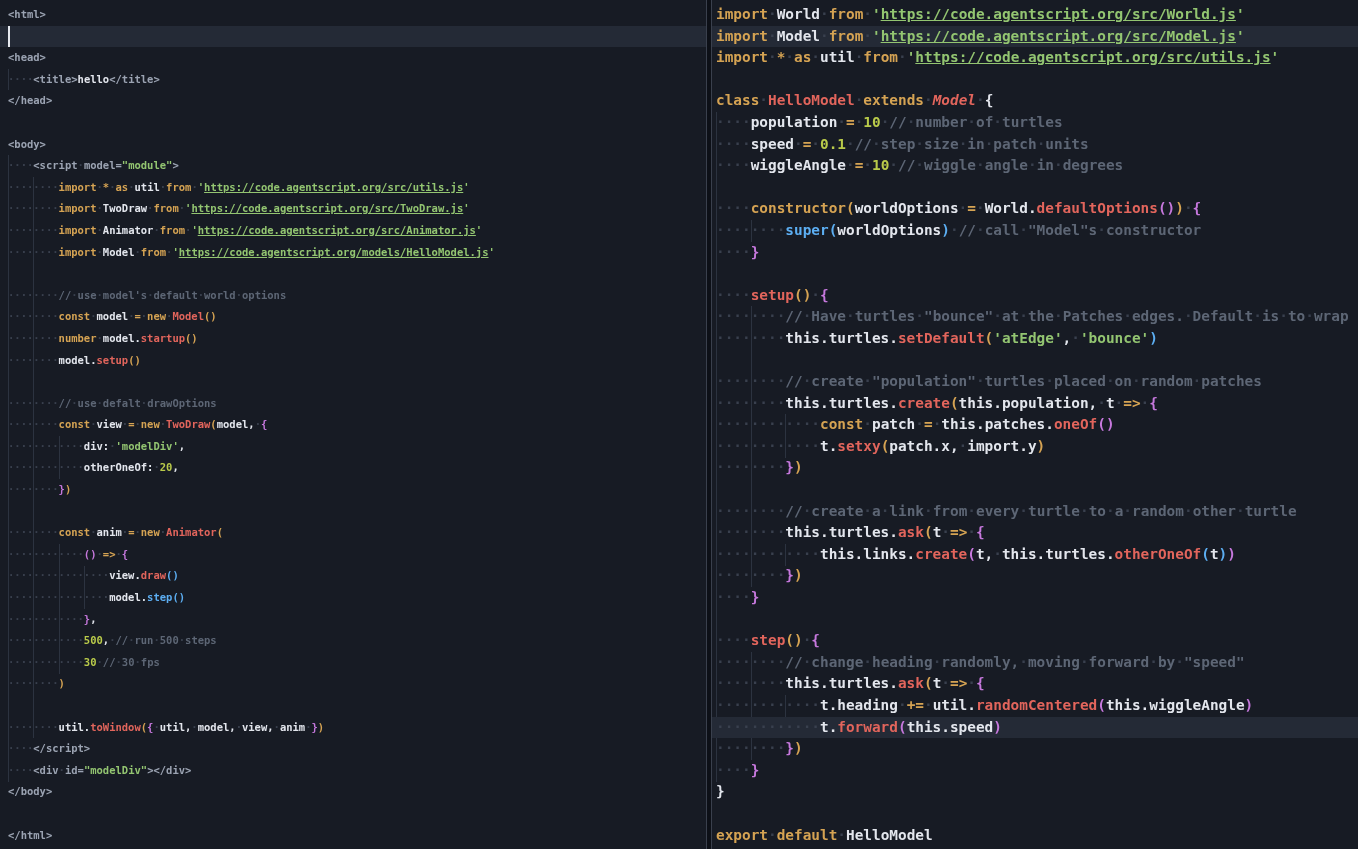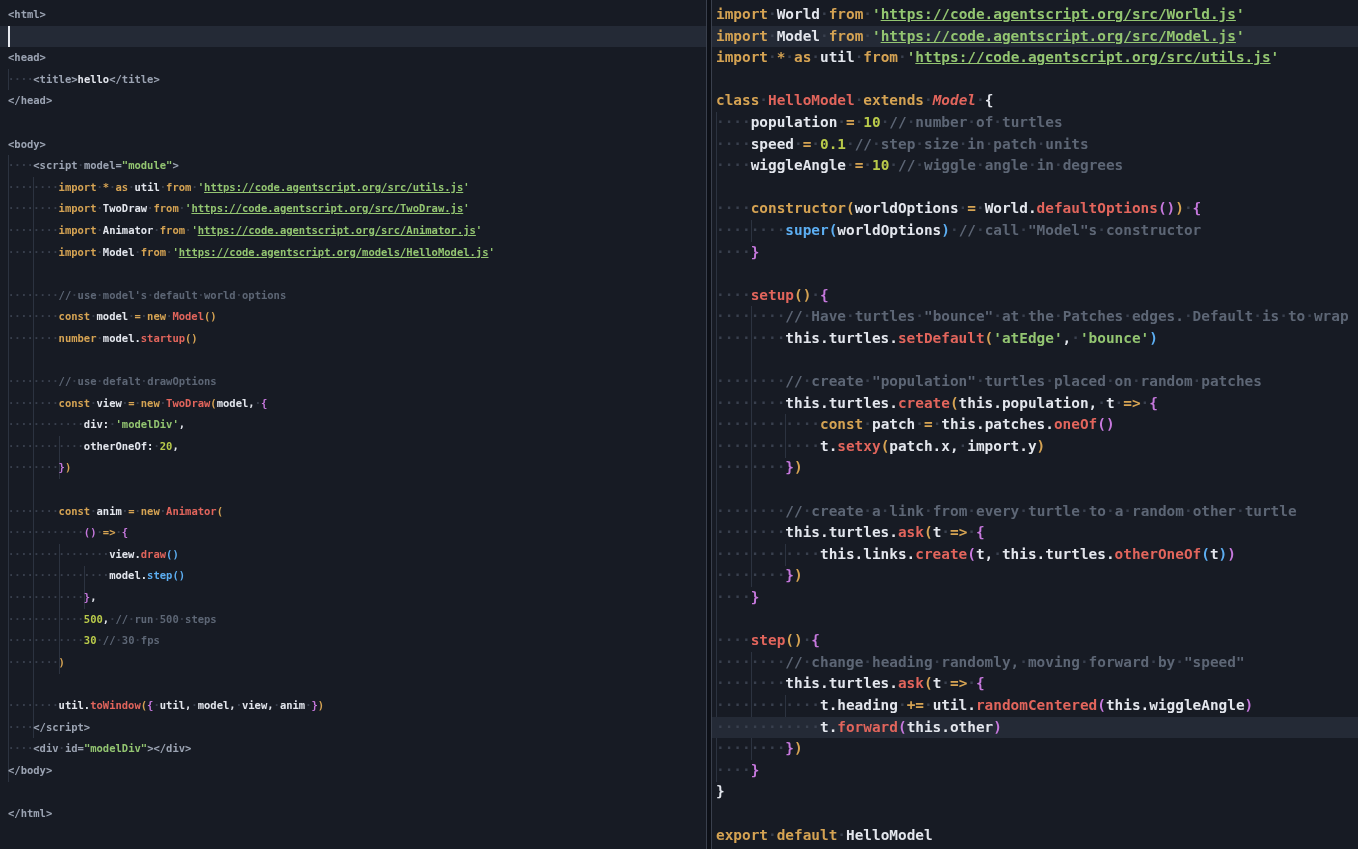--- a/index.html
+++ b/index.html
@@ -38,20 +38,21 @@
       <div class="line"><span style="color: rgb(155, 163, 178);">&lt;body&gt;</span></div>
       <div class="line"><span class="ws">····</span><span style="color: rgb(155, 163, 178);">&lt;script</span><span class="ws">·</span><span style="color: rgb(155, 163, 178);">model</span><span style="color: rgb(155, 163, 178);">=</span><span style="color: rgb(147, 197, 113);">"module"</span><span style="color: rgb(155, 163, 178);">&gt;</span></div>
       <div class="line"><span class="ws">········</span><span style="color: rgb(213, 163, 83);">import</span><span class="ws">·</span><span style="color: rgb(213, 163, 83);">*</span><span class="ws">·</span><span style="color: rgb(213, 163, 83);">as</span><span class="ws">·</span><span style="color: rgb(227, 230, 237);">util</span><span class="ws">·</span><span style="color: rgb(213, 163, 83);">from</span><span class="ws">·</span><span style="color: rgb(147, 197, 113);">'</span><span class="u" style="color: rgb(147, 197, 113);">https://code.agentscript.org/src/utils.js</span><span style="color: rgb(147, 197, 113);">'</span></div>
       <div class="line"><span class="ws">········</span><span style="color: rgb(213, 163, 83);">import</span><span class="ws">·</span><span style="color: rgb(227, 230, 237);">TwoDraw</span><span class="ws">·</span><span style="color: rgb(213, 163, 83);">from</span><span class="ws">·</span><span style="color: rgb(147, 197, 113);">'</span><span class="u" style="color: rgb(147, 197, 113);">https://code.agentscript.org/src/TwoDraw.js</span><span style="color: rgb(147, 197, 113);">'</span></div>
       <div class="line"><span class="ws">········</span><span style="color: rgb(213, 163, 83);">import</span><span class="ws">·</span><span style="color: rgb(227, 230, 237);">Animator</span><span class="ws">·</span><span style="color: rgb(213, 163, 83);">from</span><span class="ws">·</span><span style="color: rgb(147, 197, 113);">'</span><span class="u" style="color: rgb(147, 197, 113);">https://code.agentscript.org/src/Animator.js</span><span style="color: rgb(147, 197, 113);">'</span></div>
       <div class="line"><span class="ws">········</span><span style="color: rgb(213, 163, 83);">import</span><span class="ws">·</span><span style="color: rgb(227, 230, 237);">Model</span><span class="ws">·</span><span style="color: rgb(213, 163, 83);">from</span><span class="ws">·</span><span style="color: rgb(147, 197, 113);">'</span><span class="u" style="color: rgb(147, 197, 113);">https://code.agentscript.org/models/HelloModel.js</span><span style="color: rgb(147, 197, 113);">'</span></div>
       <div class="line"></div>
       <div class="line"><span class="ws">········</span><span style="color: rgb(93, 102, 117);">//</span><span class="ws">·</span><span style="color: rgb(93, 102, 117);">use</span><span class="ws">·</span><span style="color: rgb(93, 102, 117);">model's</span><span class="ws">·</span><span style="color: rgb(93, 102, 117);">default</span><span class="ws">·</span><span style="color: rgb(93, 102, 117);">world</span><span class="ws">·</span><span style="color: rgb(93, 102, 117);">options</span></div>
       <div class="line"><span class="ws">········</span><span style="color: rgb(213, 163, 83);">const</span><span class="ws">·</span><span style="color: rgb(227, 230, 237);">model</span><span class="ws">·</span><span style="color: rgb(213, 163, 83);">=</span><span class="ws">·</span><span style="color: rgb(213, 163, 83);">new</span><span class="ws">·</span><span style="color: rgb(226, 101, 92);">Model</span><span style="color: rgb(213, 163, 83);">()</span></div>
       <div class="line"><span class="ws">········</span><span style="color: rgb(213, 163, 83);">number</span><span class="ws">·</span><span style="color: rgb(227, 230, 237);">model.</span><span style="color: rgb(226, 101, 92);">startup</span><span style="color: rgb(213, 163, 83);">()</span></div>
+      <div class="line"><span class="ws">········</span><span style="color: rgb(227, 230, 237);">model.</span><span style="color: rgb(226, 101, 92);">setup</span><span style="color: rgb(213, 163, 83);">()</span></div>
       <div class="line"></div>
       <div class="line"><span class="ws">········</span><span style="color: rgb(93, 102, 117);">//</span><span class="ws">·</span><span style="color: rgb(93, 102, 117);">use</span><span class="ws">·</span><span style="color: rgb(93, 102, 117);">defalt</span><span class="ws">·</span><span style="color: rgb(93, 102, 117);">drawOptions</span></div>
       <div class="line"><span class="ws">········</span><span style="color: rgb(213, 163, 83);">const</span><span class="ws">·</span><span style="color: rgb(227, 230, 237);">view</span><span class="ws">·</span><span style="color: rgb(213, 163, 83);">=</span><span class="ws">·</span><span style="color: rgb(213, 163, 83);">new</span><span class="ws">·</span><span style="color: rgb(226, 101, 92);">TwoDraw</span><span style="color: rgb(213, 163, 83);">(</span><span style="color: rgb(227, 230, 237);">model,</span><span class="ws">·</span><span style="color: rgb(198, 120, 221);">{</span></div>
       <div class="line"><span class="ws">············</span><span style="color: rgb(227, 230, 237);">div:</span><span class="ws">·</span><span style="color: rgb(147, 197, 113);">'modelDiv'</span><span style="color: rgb(227, 230, 237);">,</span></div>
       <div class="line"><span class="ws">············</span><span style="color: rgb(227, 230, 237);">otherOneOf:</span><span class="ws">·</span><span style="color: rgb(185, 202, 74);">20</span><span style="color: rgb(227, 230, 237);">,</span></div>
       <div class="line"><span class="ws">········</span><span style="color: rgb(198, 120, 221);">}</span><span style="color: rgb(213, 163, 83);">)</span></div>
       <div class="line"></div>
       <div class="line"><span class="ws">········</span><span style="color: rgb(213, 163, 83);">const</span><span class="ws">·</span><span style="color: rgb(227, 230, 237);">anim</span><span class="ws">·</span><span style="color: rgb(213, 163, 83);">=</span><span class="ws">·</span><span style="color: rgb(213, 163, 83);">new</span><span class="ws">·</span><span style="color: rgb(226, 101, 92);">Animator</span><span style="color: rgb(213, 163, 83);">(</span></div>
       <div class="line"><span class="ws">············</span><span style="color: rgb(198, 120, 221);">()</span><span class="ws">·</span><span style="color: rgb(213, 163, 83);">=&gt;</span><span class="ws">·</span><span style="color: rgb(198, 120, 221);">{</span></div>
       <div class="line"><span class="ws">················</span><span style="color: rgb(227, 230, 237);">view.</span><span style="color: rgb(226, 101, 92);">draw</span><span style="color: rgb(92, 174, 242);">()</span></div>
@@ -104,20 +105,20 @@
       <div class="line"><span class="ws">········</span><span style="color: rgb(93, 102, 117);">//</span><span class="ws">·</span><span style="color: rgb(93, 102, 117);">create</span><span class="ws">·</span><span style="color: rgb(93, 102, 117);">a</span><span class="ws">·</span><span style="color: rgb(93, 102, 117);">link</span><span class="ws">·</span><span style="color: rgb(93, 102, 117);">from</span><span class="ws">·</span><span style="color: rgb(93, 102, 117);">every</span><span class="ws">·</span><span style="color: rgb(93, 102, 117);">turtle</span><span class="ws">·</span><span style="color: rgb(93, 102, 117);">to</span><span class="ws">·</span><span style="color: rgb(93, 102, 117);">a</span><span class="ws">·</span><span style="color: rgb(93, 102, 117);">random</span><span class="ws">·</span><span style="color: rgb(93, 102, 117);">other</span><span class="ws">·</span><span style="color: rgb(93, 102, 117);">turtle</span></div>
       <div class="line"><span class="ws">········</span><span style="color: rgb(227, 230, 237);">this.turtles.</span><span style="color: rgb(226, 101, 92);">ask</span><span style="color: rgb(213, 163, 83);">(</span><span style="color: rgb(227, 230, 237);">t</span><span class="ws">·</span><span style="color: rgb(213, 163, 83);">=&gt;</span><span class="ws">·</span><span style="color: rgb(198, 120, 221);">{</span></div>
       <div class="line"><span class="ws">············</span><span style="color: rgb(227, 230, 237);">this.links.</span><span style="color: rgb(226, 101, 92);">create</span><span style="color: rgb(198, 120, 221);">(</span><span style="color: rgb(227, 230, 237);">t,</span><span class="ws">·</span><span style="color: rgb(227, 230, 237);">this.turtles.</span><span style="color: rgb(226, 101, 92);">otherOneOf</span><span style="color: rgb(92, 174, 242);">(</span><span style="color: rgb(227, 230, 237);">t</span><span style="color: rgb(92, 174, 242);">)</span><span style="color: rgb(198, 120, 221);">)</span></div>
       <div class="line"><span class="ws">········</span><span style="color: rgb(198, 120, 221);">}</span><span style="color: rgb(213, 163, 83);">)</span></div>
       <div class="line"><span class="ws">····</span><span style="color: rgb(198, 120, 221);">}</span></div>
       <div class="line"></div>
       <div class="line"><span class="ws">····</span><span style="color: rgb(226, 101, 92);">step</span><span style="color: rgb(213, 163, 83);">()</span><span class="ws">·</span><span style="color: rgb(198, 120, 221);">{</span></div>
       <div class="line"><span class="ws">········</span><span style="color: rgb(93, 102, 117);">//</span><span class="ws">·</span><span style="color: rgb(93, 102, 117);">change</span><span class="ws">·</span><span style="color: rgb(93, 102, 117);">heading</span><span class="ws">·</span><span style="color: rgb(93, 102, 117);">randomly,</span><span class="ws">·</span><span style="color: rgb(93, 102, 117);">moving</span><span class="ws">·</span><span style="color: rgb(93, 102, 117);">forward</span><span class="ws">·</span><span style="color: rgb(93, 102, 117);">by</span><span class="ws">·</span><span style="color: rgb(93, 102, 117);">"speed"</span></div>
       <div class="line"><span class="ws">········</span><span style="color: rgb(227, 230, 237);">this.turtles.</span><span style="color: rgb(226, 101, 92);">ask</span><span style="color: rgb(213, 163, 83);">(</span><span style="color: rgb(227, 230, 237);">t</span><span class="ws">·</span><span style="color: rgb(213, 163, 83);">=&gt;</span><span class="ws">·</span><span style="color: rgb(198, 120, 221);">{</span></div>
       <div class="line"><span class="ws">············</span><span style="color: rgb(227, 230, 237);">t.heading</span><span class="ws">·</span><span style="color: rgb(213, 163, 83);">+=</span><span class="ws">·</span><span style="color: rgb(227, 230, 237);">util.</span><span style="color: rgb(226, 101, 92);">randomCentered</span><span style="color: rgb(198, 120, 221);">(</span><span style="color: rgb(227, 230, 237);">this.wiggleAngle</span><span style="color: rgb(198, 120, 221);">)</span></div>
-      <div class="line hl"><span class="ws">············</span><span style="color: rgb(227, 230, 237);">t.</span><span style="color: rgb(226, 101, 92);">forward</span><span style="color: rgb(198, 120, 221);">(</span><span style="color: rgb(227, 230, 237);">this.other</span><span style="color: rgb(198, 120, 221);">)</span></div>
+      <div class="line hl"><span class="ws">············</span><span style="color: rgb(227, 230, 237);">t.</span><span style="color: rgb(226, 101, 92);">forward</span><span style="color: rgb(198, 120, 221);">(</span><span style="color: rgb(227, 230, 237);">this.speed</span><span style="color: rgb(198, 120, 221);">)</span></div>
       <div class="line"><span class="ws">········</span><span style="color: rgb(198, 120, 221);">}</span><span style="color: rgb(213, 163, 83);">)</span></div>
       <div class="line"><span class="ws">····</span><span style="color: rgb(198, 120, 221);">}</span></div>
       <div class="line"><span style="color: rgb(227, 230, 237);">}</span></div>
       <div class="line"></div>
       <div class="line"><span style="color: rgb(213, 163, 83);">export</span><span class="ws">·</span><span style="color: rgb(213, 163, 83);">default</span><span class="ws">·</span><span style="color: rgb(227, 230, 237);">HelloModel</span></div>
     </div>
 </div>
 
 </body></html>

